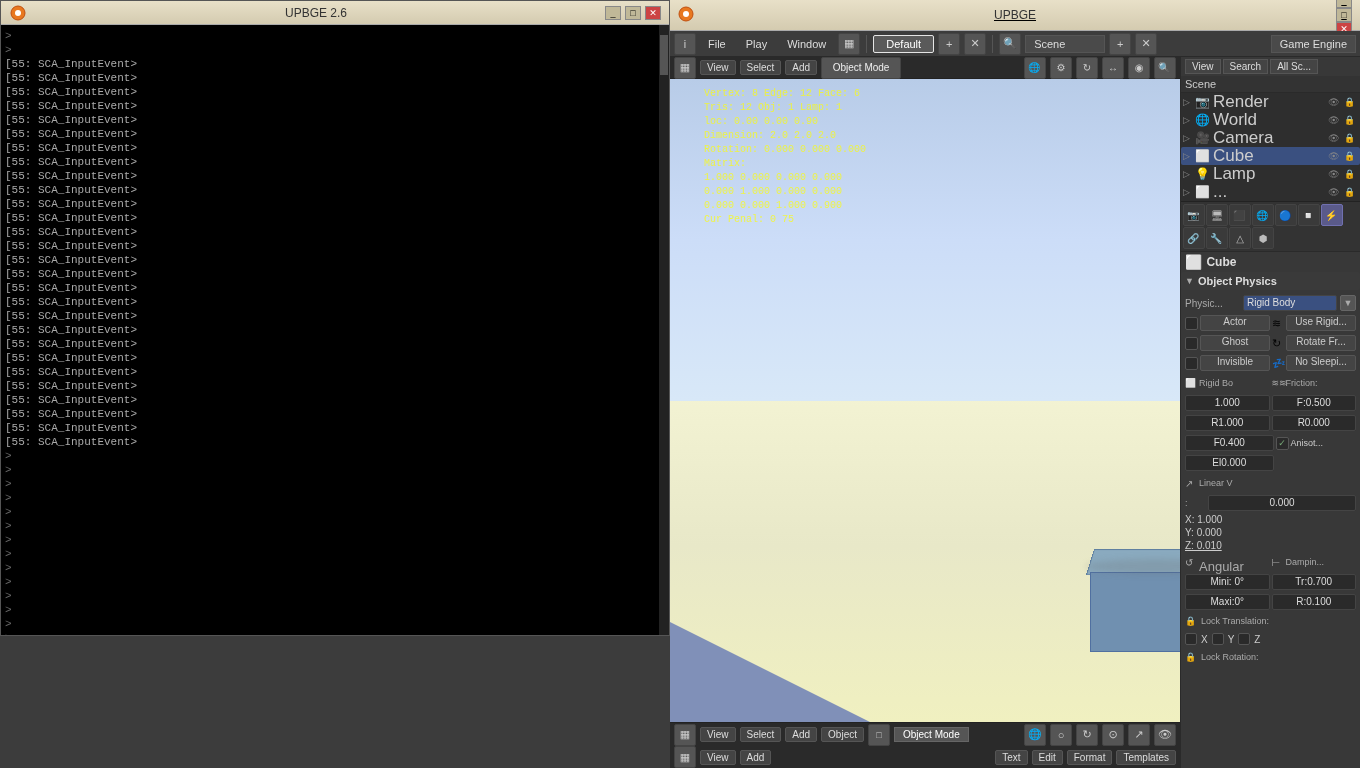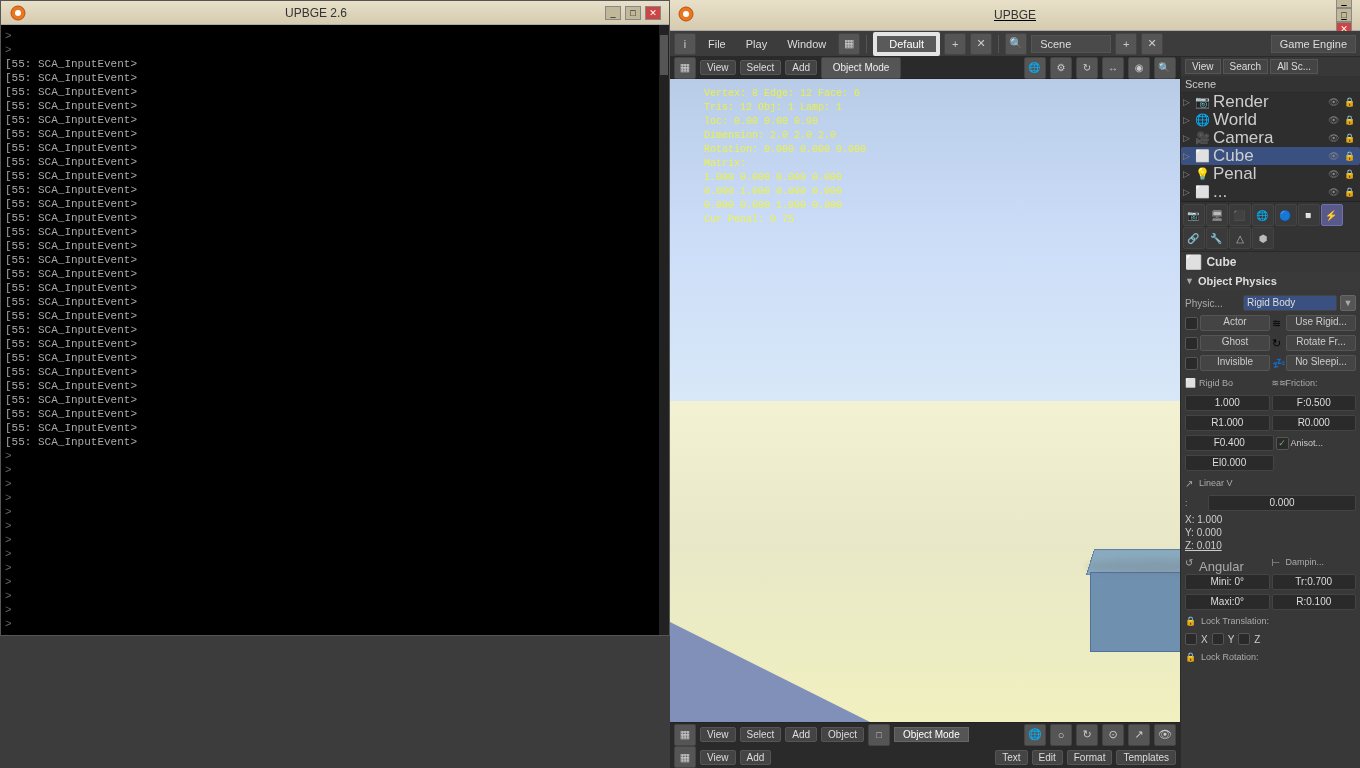--- a/index.html
+++ b/index.html
@@ -160,21 +160,21 @@
       background: transparent;
       border: none;
       color: #ddd;
       font-size: 11px;
       cursor: pointer;
     }
     .menu-separator { width: 1px; height: 18px; background: #555; margin: 0 2px; }
     .workspace-tab {
       padding: 2px 12px;
       background: #4a4a4a;
-      border: 4px solid #e5e5e5;
+      border: 1px solid #e5e5e5;
       color: #ddd;
       font-size: 11px;
       cursor: pointer;
       border-radius: 2px;
     }
     .workspace-tab.active { background: #5a5a5a; color: #fff; }
     .scene-dropdown {
       padding: 2px 8px;
       background: #4a4a4a;
       border: 1px solid #555;
@@ -692,21 +692,21 @@
           <span class="tree-arrow">▷</span>
           <span style="color:#88aacc; font-size:12px; margin-right:3px;">⬜</span>
           <span class="tree-label">Cube</span>
           <span class="tree-visibility">👁</span>
           <span class="tree-visibility">🔒</span>
         </div>
 
         <div class="scene-tree-item">
           <span class="tree-arrow">▷</span>
           <span style="color:#eecc44; font-size:12px; margin-right:3px;">💡</span>
-          <span class="tree-label">Penal</span>
+          <span class="tree-label">Lamp</span>
           <span class="tree-visibility">👁</span>
           <span class="tree-visibility">🔒</span>
         </div>
 
         <div class="scene-tree-item">
           <span class="tree-arrow">▷</span>
           <span style="color:#88aacc; font-size:12px; margin-right:3px;">⬜</span>
           <span class="tree-label">...</span>
           <span class="tree-visibility">👁</span>
           <span class="tree-visibility">🔒</span>

